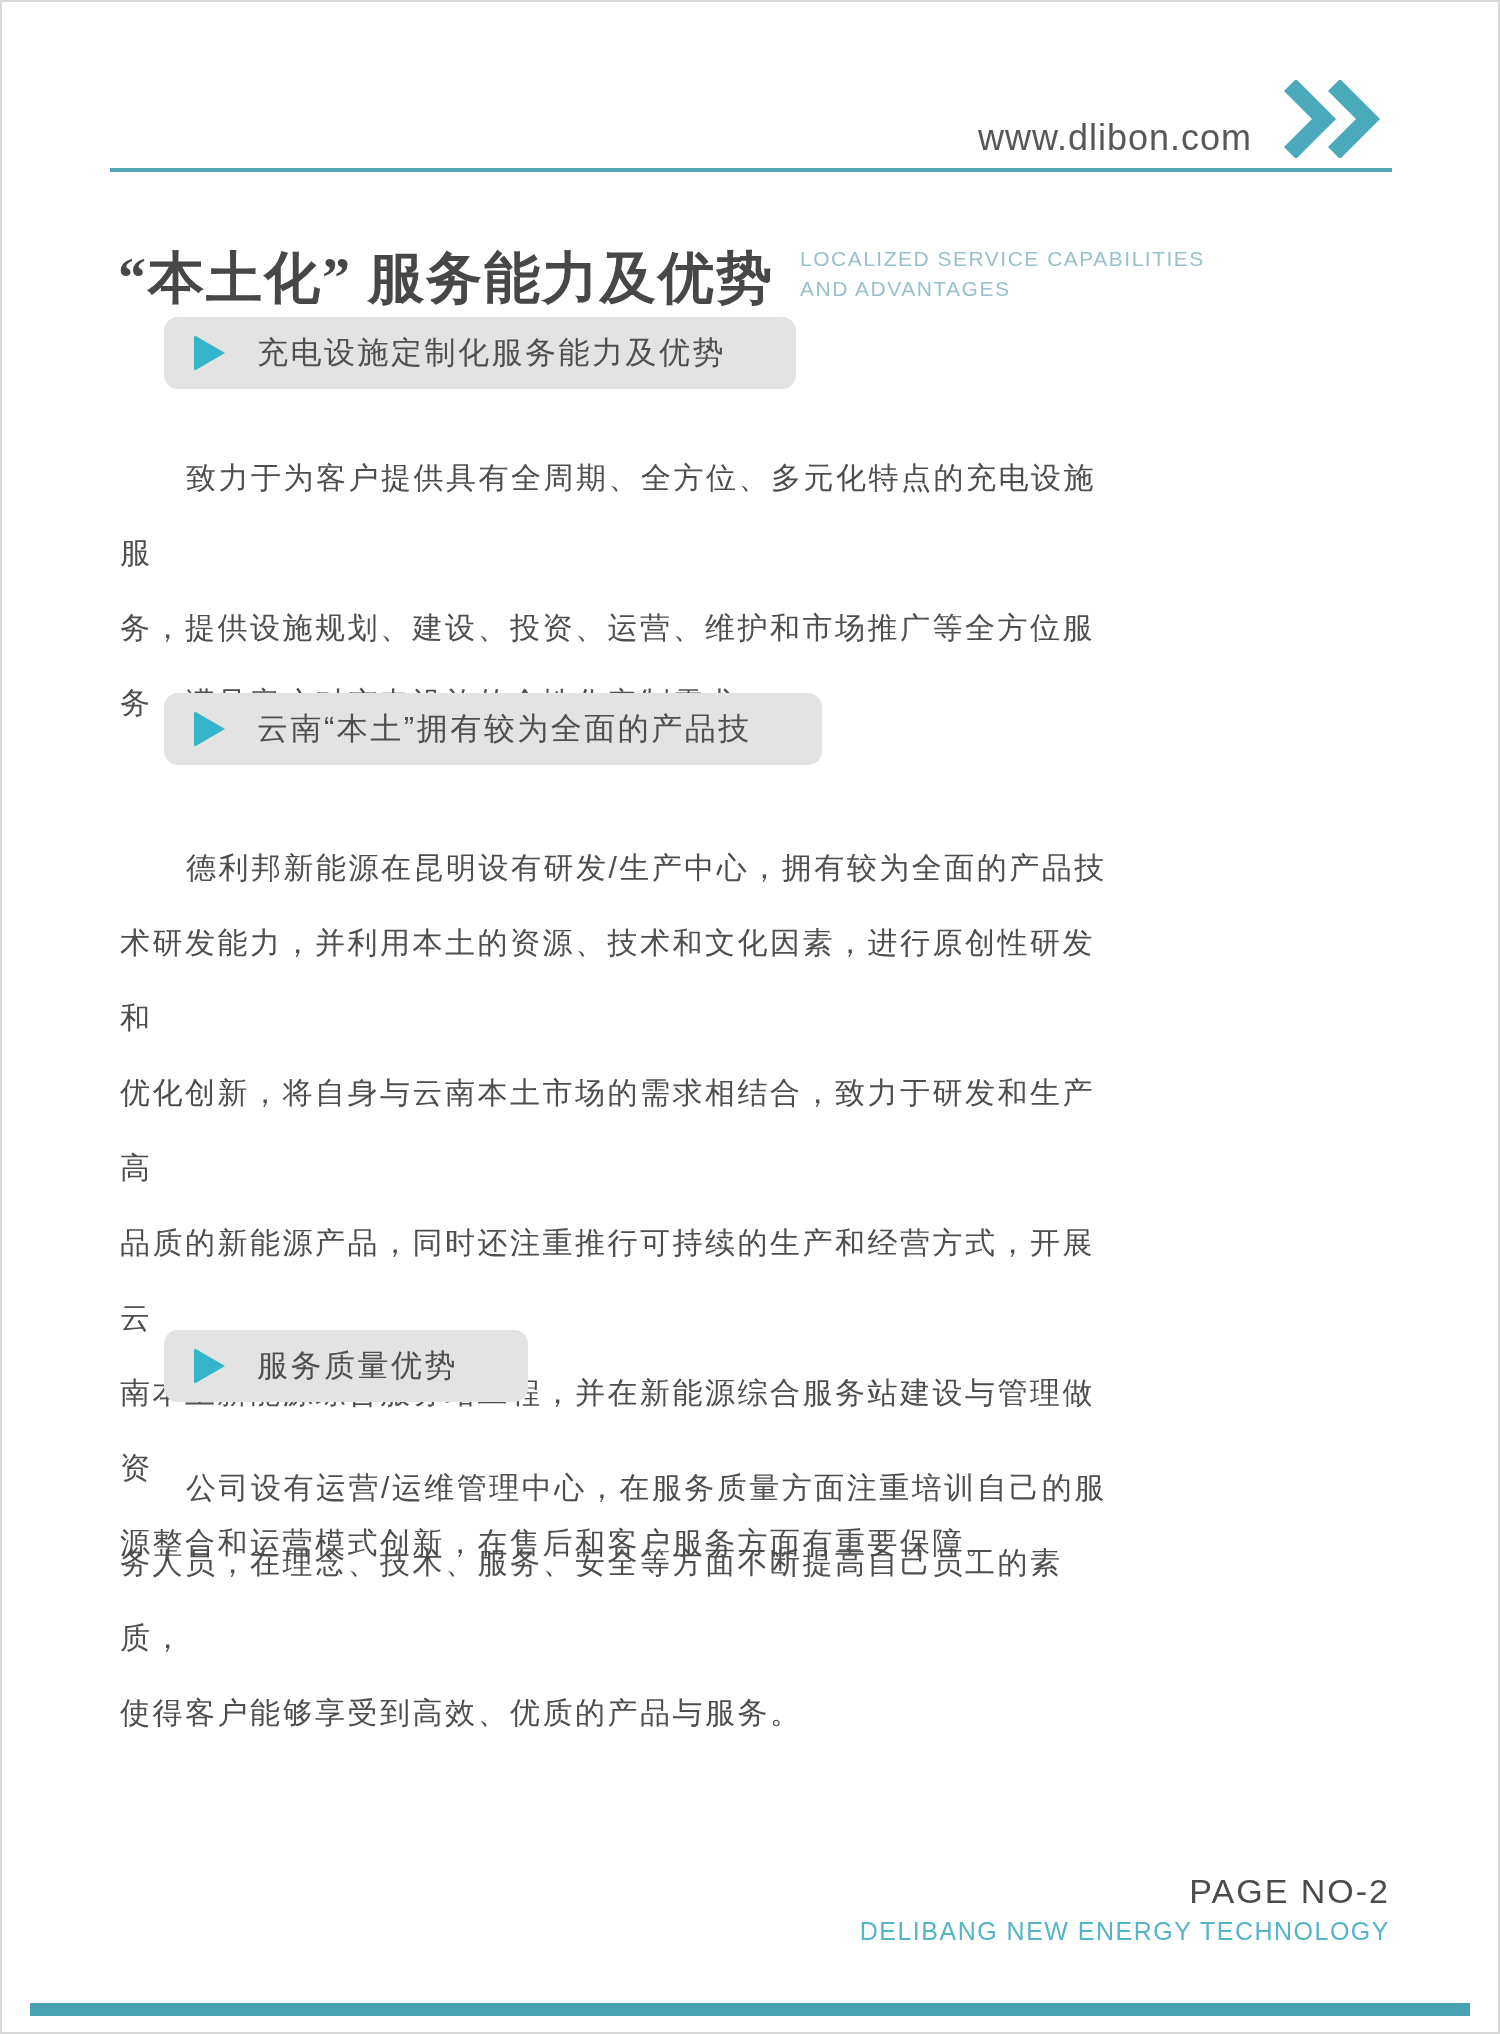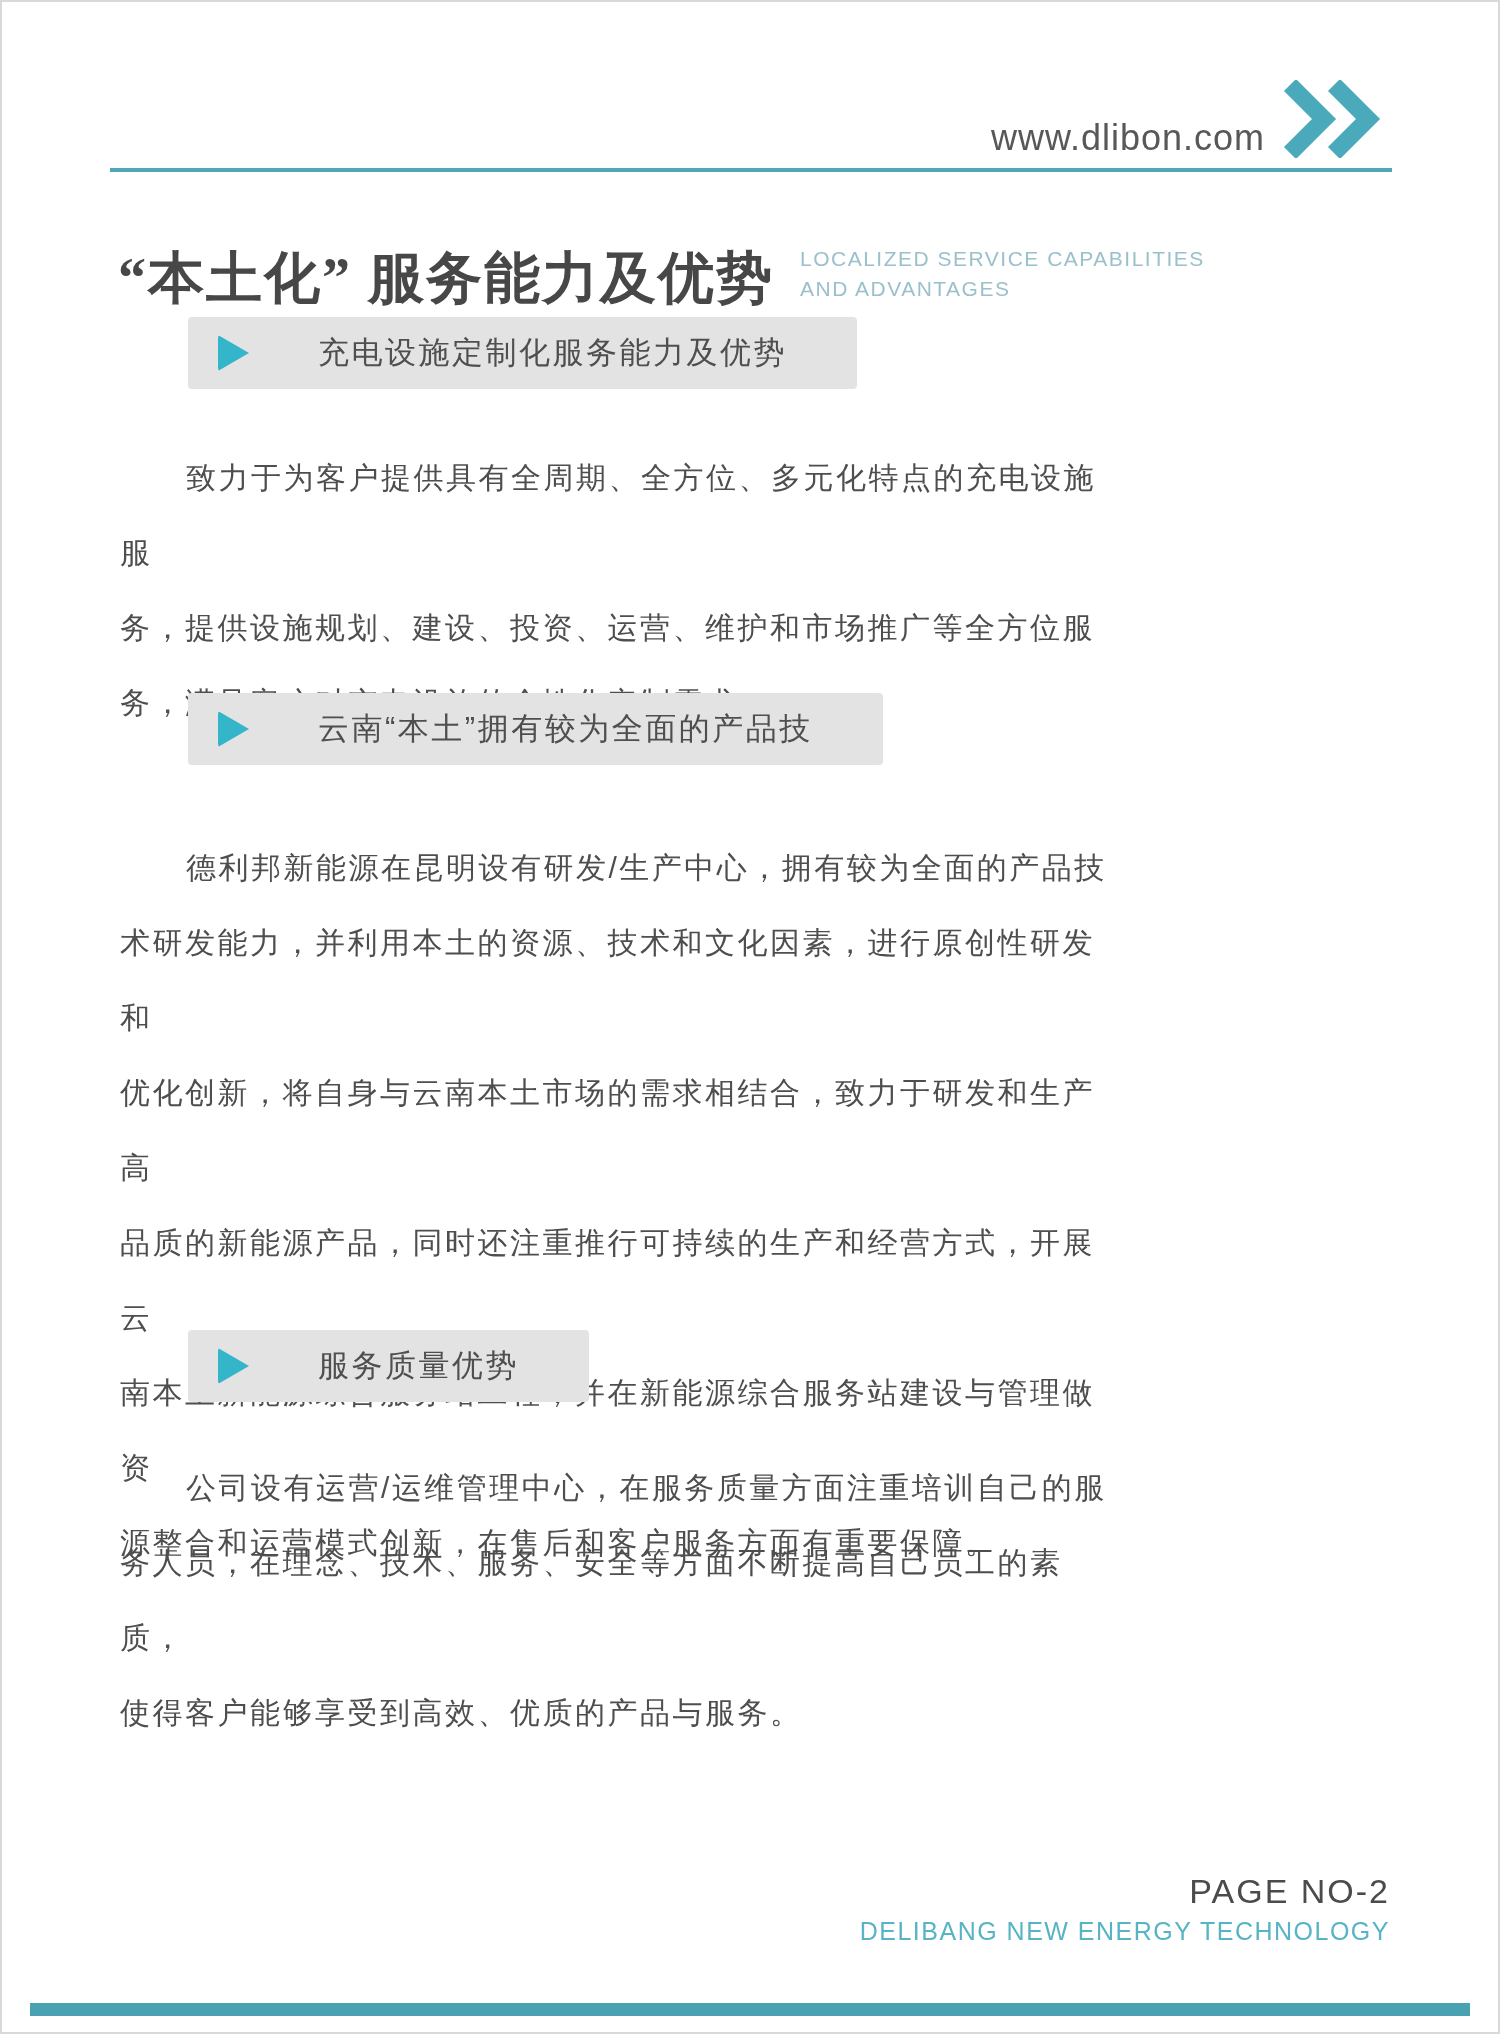--- a/index.html
+++ b/index.html
@@ -7,21 +7,21 @@
     position:relative;
     width:1500px;height:2034px;
     background:#ffffff;
     box-shadow: inset 0 0 0 2px #d9d9d9;
     overflow:hidden;
     font-family:"Liberation Sans","DejaVu Sans",sans-serif;
   }
   
   .header-row{
     position:absolute;top:80px;right:112px;
-    display:flex;align-items:flex-end;gap:17px;
+    display:flex;align-items:flex-end;gap:30px;
   }
   .site-url{
     font-size:36px;color:#585858;letter-spacing:1px;
     line-height:1;padding-bottom:2px;
   }
   .chevrons svg{display:block;}
   .header-divider{
     position:absolute;left:110px;top:168px;
     width:1282px;height:4px;background:#4FA8B4;
   }
@@ -35,25 +35,24 @@
     font-weight:bold;font-size:56px;color:#474747;
     line-height:72px;letter-spacing:2px;white-space:nowrap;text-align:center;
   }
   .title-en{
     margin-left:26px;margin-bottom:10px;
     font-size:21px;line-height:30px;letter-spacing:1.5px;
     color:#9AC0CC;white-space:pre-line;margin-top:48px;
   }
   
   .badge{
-    position:absolute;left:188px;
+    position:absolute;left:164px;
     display:inline-flex;align-items:center;
-    height:72px;background:#E3E3E3;border-radius:4px;
+    height:72px;background:#E3E3E3;border-radius:14px;
     padding:0 70px 0 30px;
-    gap:37px;
   }
   .badge .tri{
     width:0;height:0;flex:0 0 auto;
     border-left:31px solid #35B5C9;
     border-top:18px solid transparent;
     border-bottom:18px solid transparent;
     border-radius:3px;
   }
   .badge .badge-label{
     margin-left:32px;

